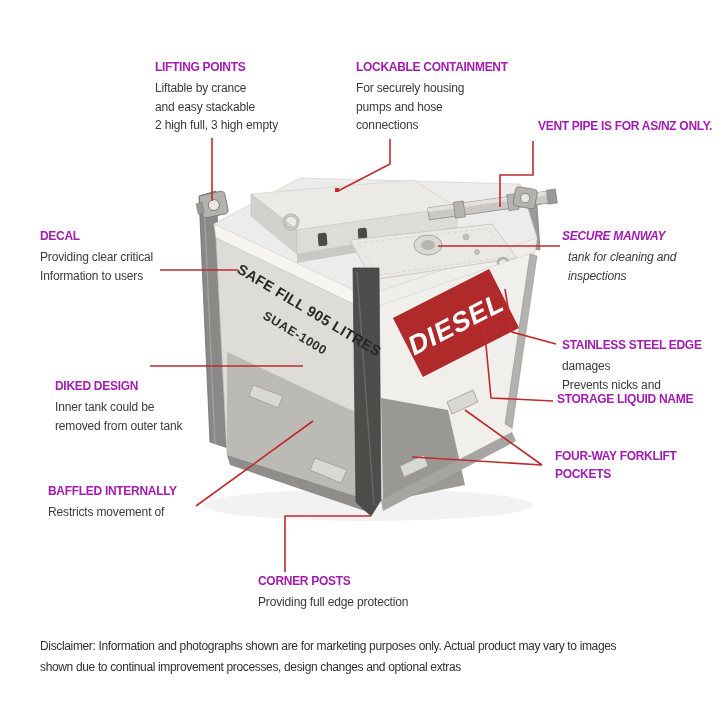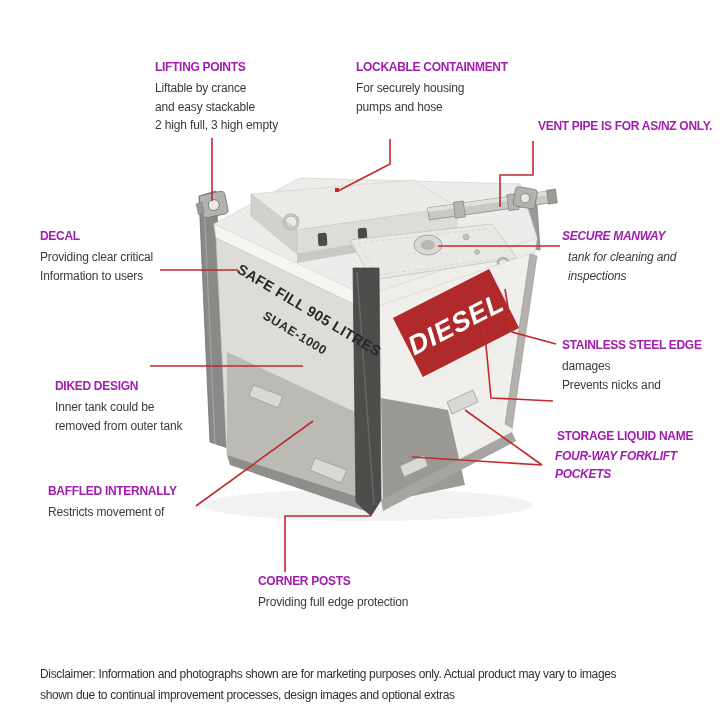--- a/index.html
+++ b/index.html
@@ -6,27 +6,27 @@
   #stage{
     position:relative;width:726px;height:727px;background:#ffffff;overflow:hidden;
     font-family:"Liberation Sans", sans-serif;
   }
   #tank-svg{position:absolute;left:0;top:0;width:726px;height:727px;}
   .callout{position:absolute;z-index:5;}
   .c-title{
     color:#a21caf;font-weight:bold;font-size:12px;letter-spacing:-0.3px;
     line-height:15px;margin-bottom:4px;white-space:pre;
   }
-  .c-title.wrap{white-space:normal;line-height:18px;font-style:italic;}
+  .c-title.wrap{white-space:normal;line-height:18px;}
   .c-line{
     color:#3a3a3a;font-size:12px;letter-spacing:-0.15px;line-height:18.5px;white-space:pre;
   }
   .indent .c-line{padding-left:6px;}
   #disclaimer{
-    position:absolute;left:40px;top:664px;width:660px;z-index:5;
+    position:absolute;left:40px;top:636px;width:660px;z-index:5;
     color:#303030;font-size:12px;letter-spacing:-0.35px;line-height:21px;
   }
   .svgtext{font-family:"Liberation Sans", sans-serif;}
 </style>
 </head>
 <body>
 
 <div id="stage">
 
   <svg id="tank-svg" viewBox="0 0 726 727">
@@ -136,20 +136,21 @@
     <div class="c-title">LIFTING POINTS</div>
     <div class="c-line">Liftable by crance</div>
     <div class="c-line">and easy stackable</div>
     <div class="c-line">2 high full, 3 high empty</div>
   </div>
 
   <div class="callout" style="left:356px;top:60px;">
     <div class="c-title">LOCKABLE CONTAINMENT</div>
     <div class="c-line">For securely housing</div>
     <div class="c-line">pumps and hose</div>
+    <div class="c-line">connections</div>
   </div>
 
   <div class="callout" style="left:494px;top:119px;margin-left:44px;">
     <div class="c-title">VENT PIPE IS FOR AS/NZ ONLY.</div>
   </div>
 
   <div class="callout" style="left:40px;top:229px;">
     <div class="c-title">DECAL</div>
     <div class="c-line">Providing clear critical</div>
     <div class="c-line">Information to users</div>
@@ -160,21 +161,21 @@
     <div class="c-line">tank for cleaning and</div>
     <div class="c-line">inspections</div>
   </div>
 
   <div class="callout" style="left:562px;top:338px;">
     <div class="c-title">STAINLESS STEEL EDGE</div>
     <div class="c-line">damages</div>
     <div class="c-line">Prevents nicks and</div>
   </div>
 
-  <div class="callout" style="left:557px;top:392px;margin-top:37px;">
+  <div class="callout" style="left:557px;top:392px;">
     <div class="c-title">STORAGE LIQUID NAME</div>
   </div>
 
   <div class="callout" style="left:55px;top:355px;margin-top:24px;">
     <div class="c-title">DIKED DESIGN</div>
     <div class="c-line">Inner tank could be</div>
     <div class="c-line">removed from outer tank</div>
   </div>
 
   <div class="callout" style="left:555px;top:447px;width:125px;">
@@ -186,16 +187,16 @@
     <div class="c-line">Restricts movement of</div>
   </div>
 
   <div class="callout" style="left:258px;top:574px;">
     <div class="c-title">CORNER POSTS</div>
     <div class="c-line">Providing full edge protection</div>
   </div>
 
   <div id="disclaimer">
     <div>Disclaimer: Information and photographs shown are for marketing purposes only. Actual product may vary to images</div>
-    <div>shown due to continual improvement processes, design images and optional extras</div>
+    <div>shown due to continual improvement processes, design changes and optional extras</div>
   </div>
 
 </div>
 
 </body></html>

